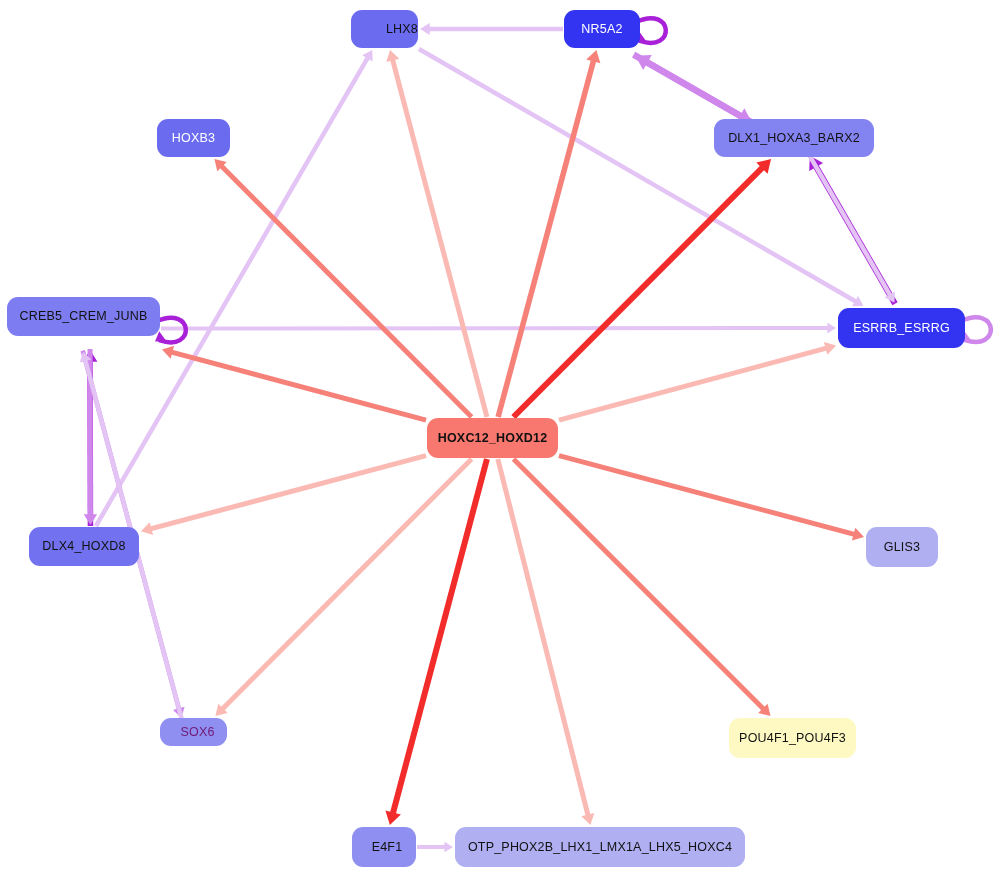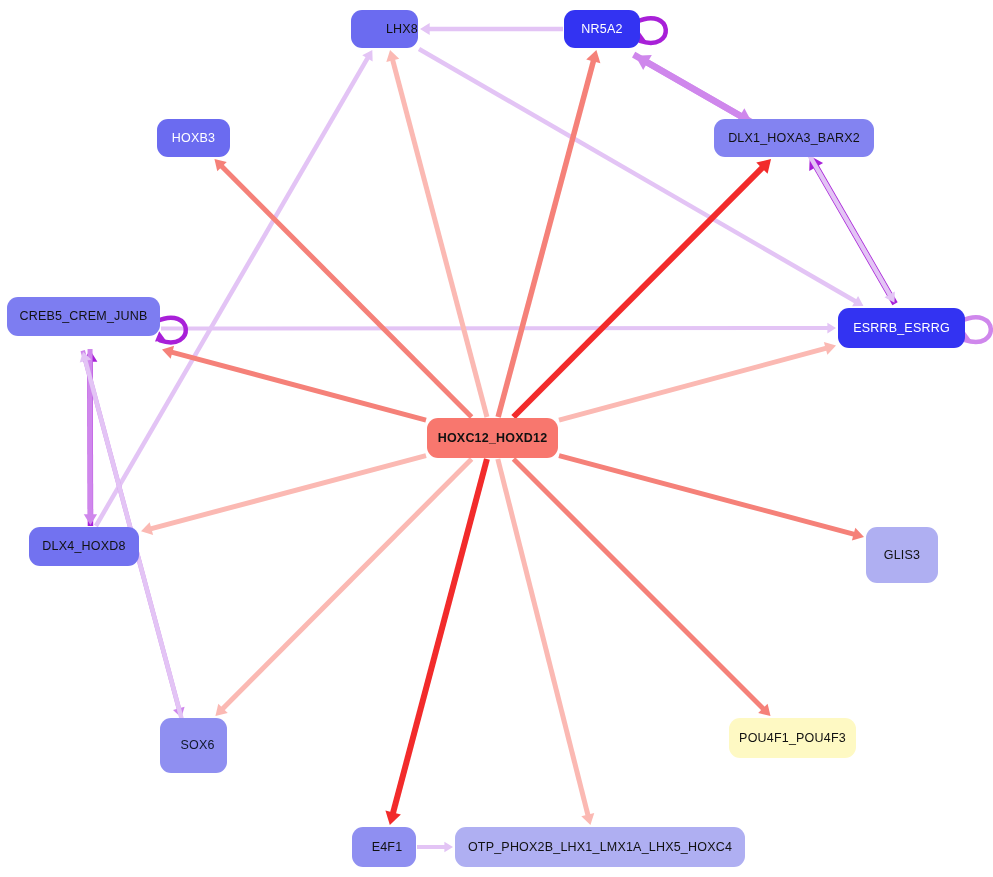--- a/index.html
+++ b/index.html
@@ -159,24 +159,24 @@
       </div>
       <div class="node" style="left: 838px; top: 308px; width: 127px; height: 40px; background: rgb(51, 51, 242); color: rgb(255, 255, 255);">
         <span class="node-label">ESRRB_ESRRG</span>
       </div>
       <div class="node" style="left: 427px; top: 418px; width: 131px; height: 40px; background: rgb(248, 119, 110); color: rgb(17, 17, 17); font-weight: bold;">
         <span class="node-label">HOXC12_HOXD12</span>
       </div>
       <div class="node" style="left: 29px; top: 527px; width: 110px; height: 39px; background: rgb(114, 114, 240); color: rgb(17, 17, 17);">
         <span class="node-label">DLX4_HOXD8</span>
       </div>
-      <div class="node" style="left: 866px; top: 527px; width: 72px; height: 56px; background: rgb(175, 175, 242); color: rgb(17, 17, 17);">
+      <div class="node" style="left: 866px; top: 527px; width: 72px; height: 40px; background: rgb(175, 175, 242); color: rgb(17, 17, 17);">
         <span class="node-label">GLIS3</span>
       </div>
-      <div class="node" style="left: 160px; top: 718px; width: 67px; height: 55px; background: rgb(143, 143, 241); color: #0f172a; padding-left: 8px;">
+      <div class="node" style="left: 160px; top: 718px; width: 67px; height: 28px; background: rgb(143, 143, 241); color: #701a75; padding-left: 8px;">
         <span class="node-label">SOX6</span>
       </div>
       <div class="node" style="left: 729px; top: 718px; width: 127px; height: 40px; background: #fef9c3; color: rgb(17, 17, 17);">
         <span class="node-label">POU4F1_POU4F3</span>
       </div>
       <div class="node" style="left: 352px; top: 827px; width: 64px; height: 40px; background: rgb(143, 143, 241); color: rgb(17, 17, 17); padding-left: 6px;">
         <span class="node-label">E4F1</span>
       </div>
       <div class="node" style="left: 455px; top: 827px; width: 290px; height: 40px; background: rgb(175, 175, 242); color: rgb(17, 17, 17);">
         <span class="node-label">OTP_PHOX2B_LHX1_LMX1A_LHX5_HOXC4</span>

